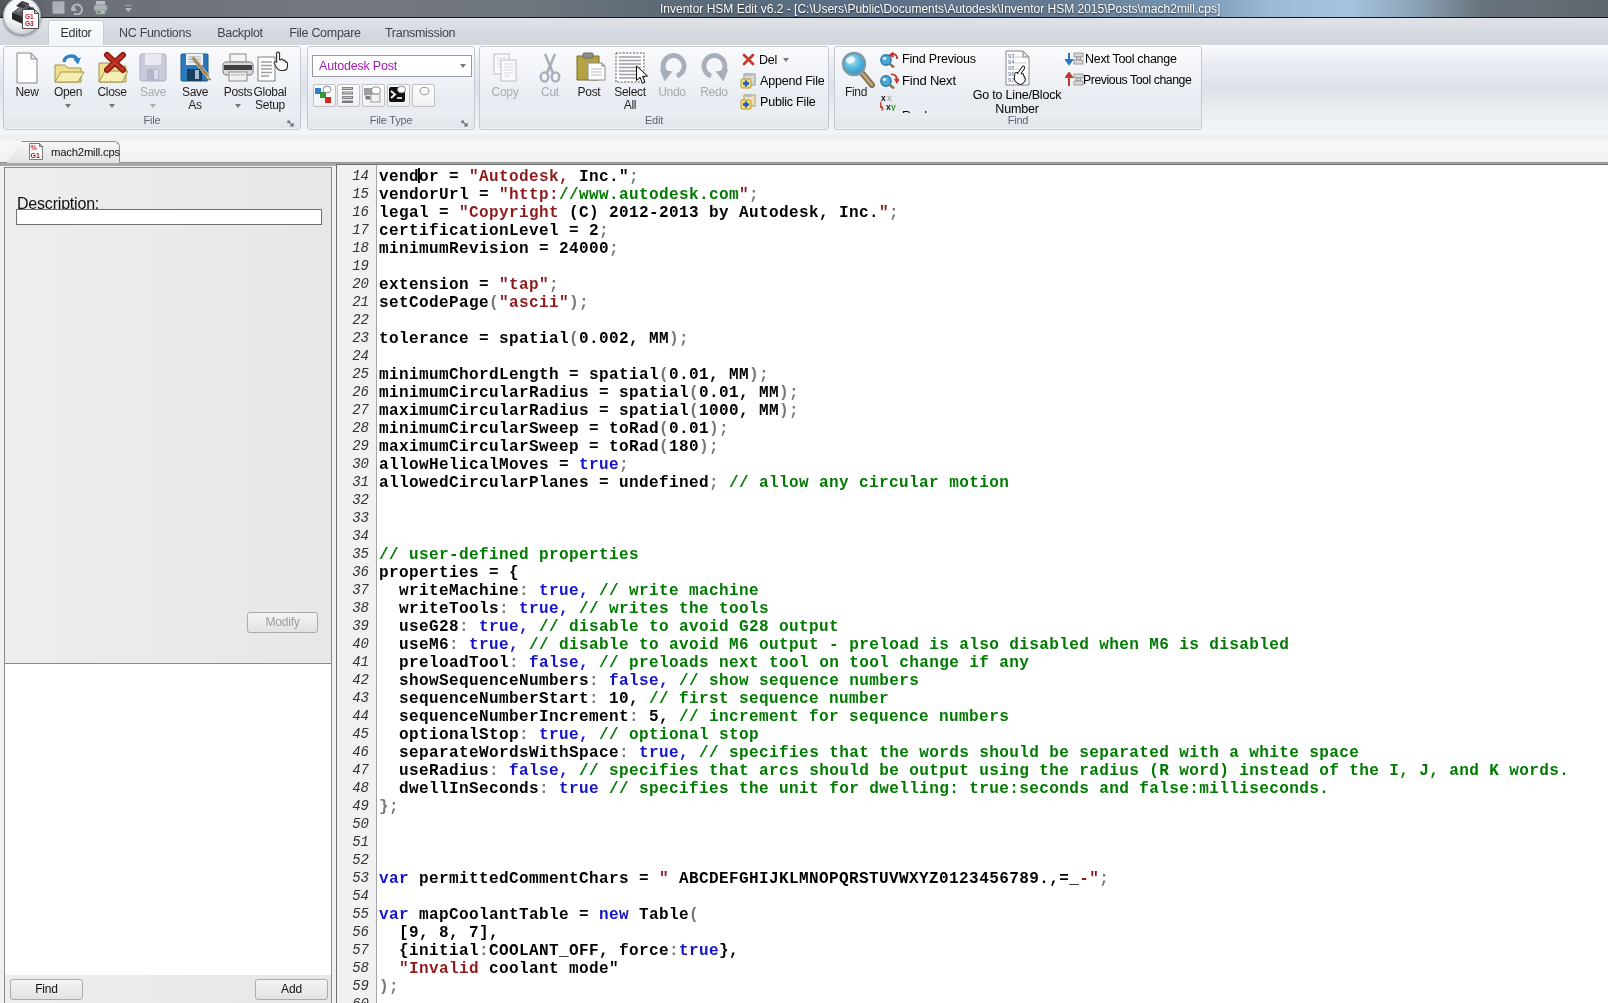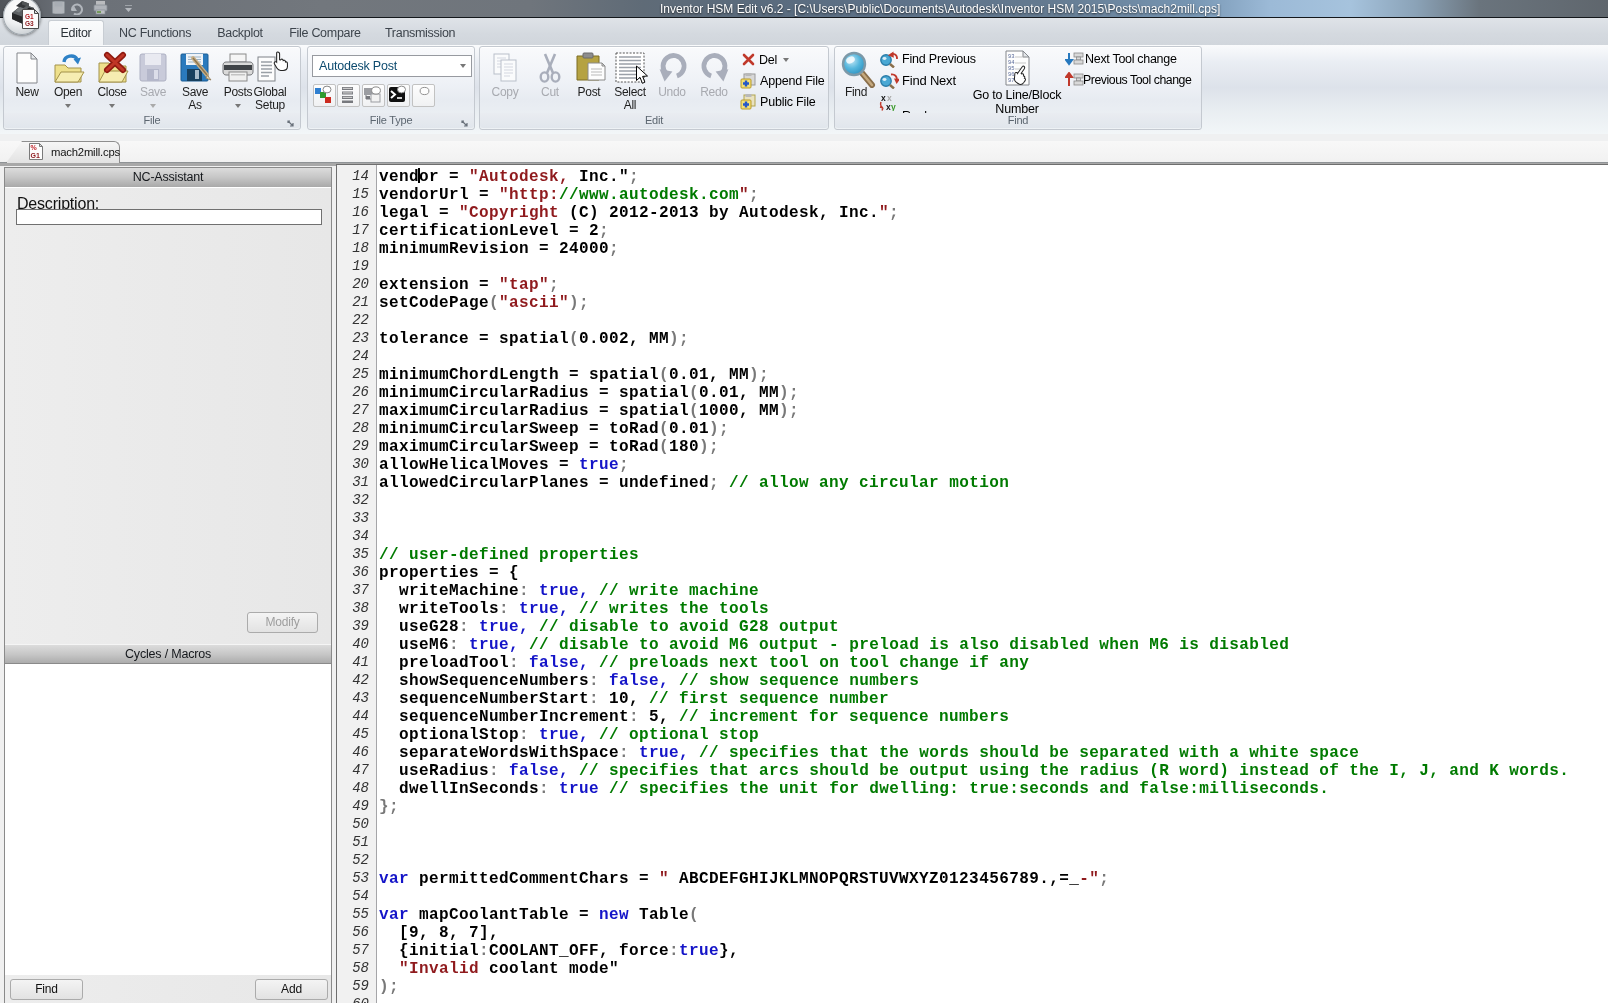--- a/index.html
+++ b/index.html
@@ -190,21 +190,21 @@
           </svg></div>
         <div class="lbl">Global<br>Setup</div>
       </div>
     <div class="glabel">File</div>
     <div class="launcher"><svg width="10" height="10">
           <path d="M1 3 V1 h2 M1 1 l5 5 M6 3 v3 h-3" stroke="#68707a" stroke-width="1.2" fill="none"></path>
         </svg></div>
   </div>
   <div class="group" id="gFT" style="left:307px;width:166px">
     <div class="abs" style="left:4px;top:8px;width:158px;height:20px;background:#fff;border:1px solid #979aa0">
-      <div style="position:absolute;left:6px;top:3px;font-size:12.5px;letter-spacing:-0.2px;color:#0c4a6e">Autodesk Post</div>
+      <div style="position:absolute;left:6px;top:3px;font-size:12.5px;letter-spacing:-0.2px;color:#a21caf">Autodesk Post</div>
       <div class="dd" style="position:absolute;right:5px;top:8px"></div>
     </div>
     <div class="smbtn" style="left:5px;top:37px"><svg width="19" height="19" viewBox="0 0 19 19">
           <rect x="1" y="3" width="6" height="6" fill="#2f7fd0"></rect>
           <rect x="6" y="7" width="6" height="6" fill="#2f9c30"></rect>
           <rect x="11" y="12" width="6" height="6" fill="#cc2a1f"></rect>
           <ellipse cx="13" cy="4.5" rx="4" ry="3.4" fill="#fff" stroke="#8a8a8a"></ellipse>
         </svg></div>
     <div class="smbtn" style="left:29px;top:37px"><svg width="19" height="19" viewBox="0 0 19 19">
           <g fill="#77797e">
@@ -434,25 +434,23 @@
   </div>
 <svg class="abs" width="14" height="17" style="left:29px;top:143px">
     <path d="M0.5 0.5 h10 l3 3 v13 h-13 z" fill="#fdfdfd" stroke="#7a7a7a"></path>
     <path d="M10.5 0.5 l3 3 h-3 z" fill="#e0e0e0" stroke="#7a7a7a"></path>
     <text x="1.5" y="7" font-size="7" font-weight="bold" fill="#c0262b" font-family="Liberation Sans">%</text>
     <text x="1.5" y="14.5" font-size="7" font-weight="bold" fill="#8c181c" font-family="Liberation Sans">G1</text>
   </svg>
 
 <div class="abs" id="main"></div>
 <div class="abs" id="panel">
-  <div class="phead" style="top:0">NC-Assistant</div>
   <div class="abs" id="desc">Description:</div>
   <div class="abs" id="descinput"></div>
   <div class="btn" id="btnModify" style="left:242px;top:444px;width:69px;color:#9e9e9e">Modify</div>
-  <div class="phead" style="top:476px;border-top:1px solid #f5f5f5">Cycles / Macros</div>
   <div class="abs" id="cyclewhite"></div>
   <div class="btn" id="btnFind" style="left:5px;top:811px;width:71px">Find</div>
   <div class="btn" id="btnAdd" style="left:250px;top:811px;width:71px">Add</div>
 </div>
 
 <div class="abs" id="editor">
   <div class="abs" id="gutter"></div>
   <div id="gutternums">14
 15
 16

